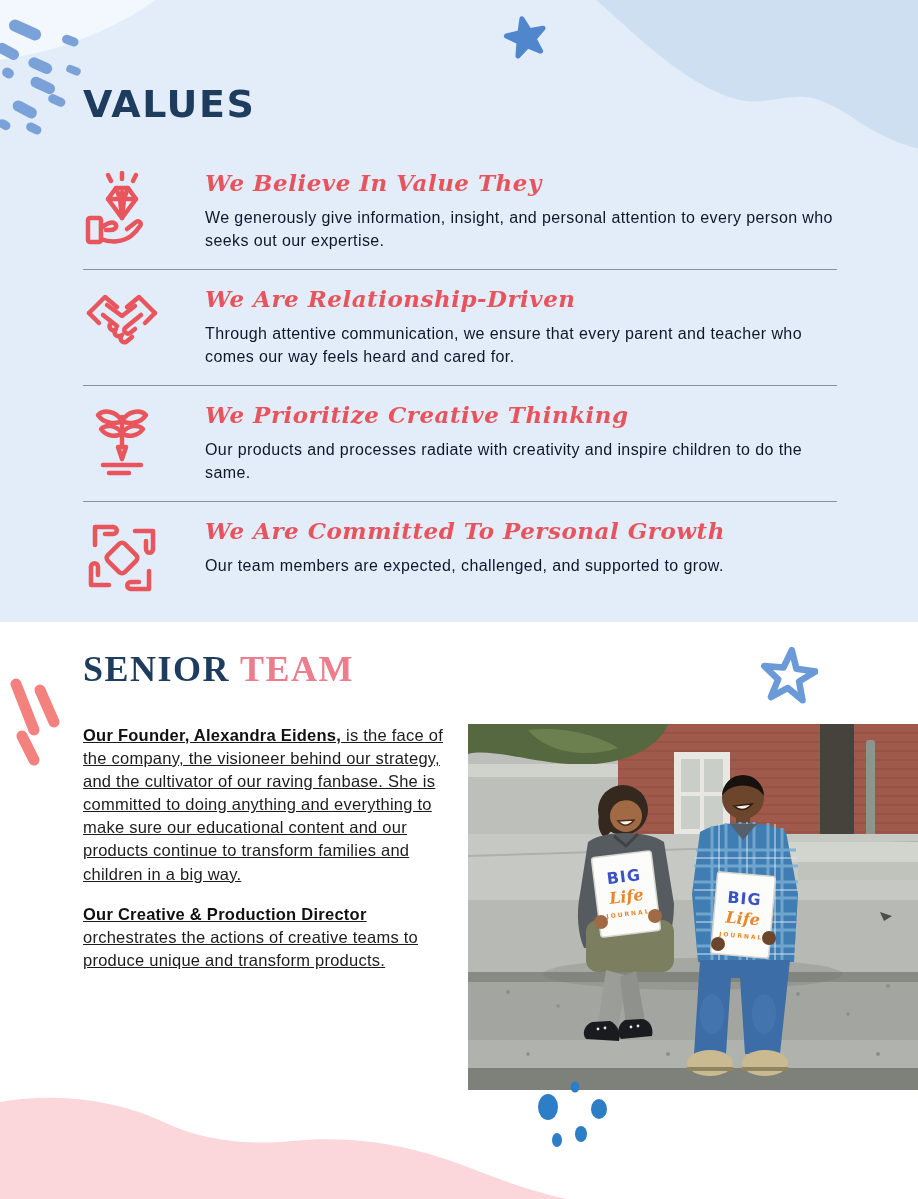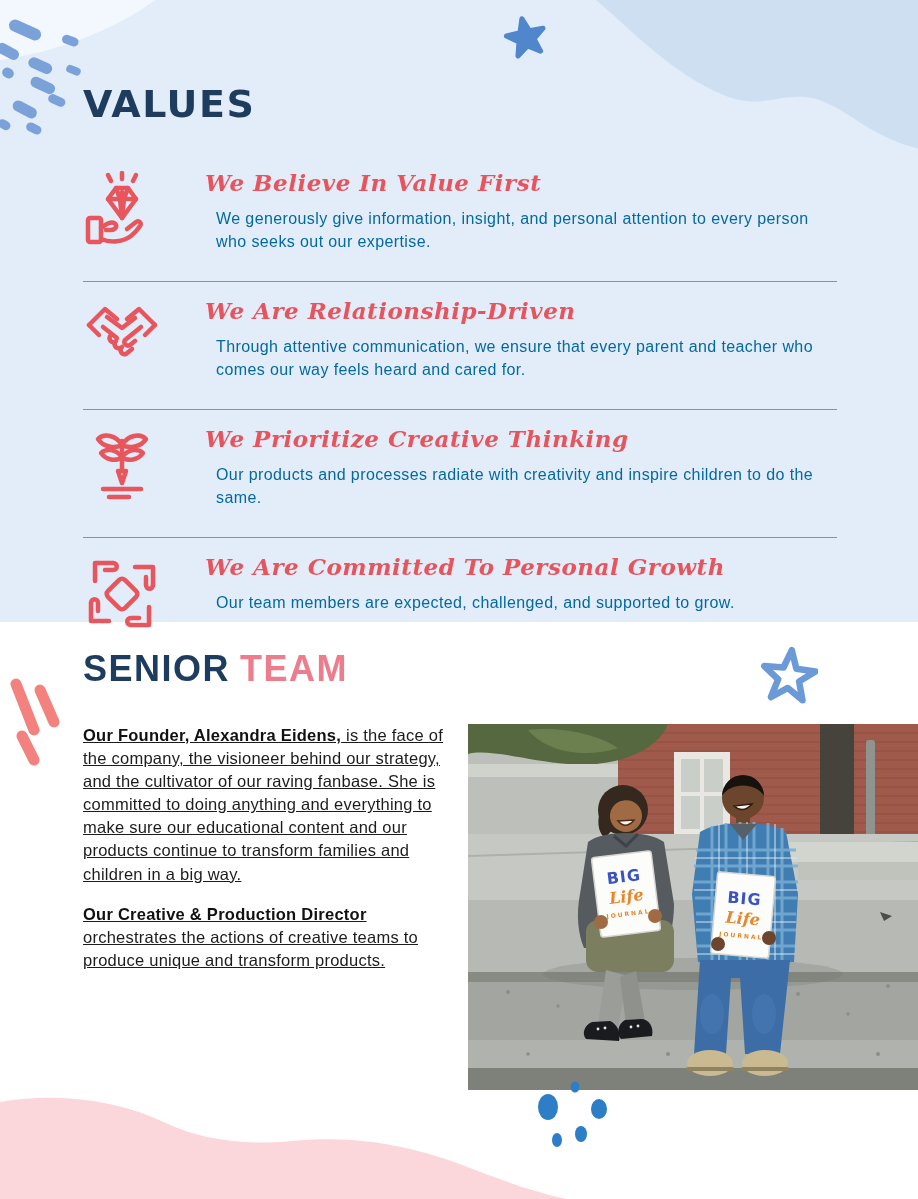--- a/index.html
+++ b/index.html
@@ -30,28 +30,28 @@
   .value-row.last{border-bottom:none;}
   .value-icon{width:122px;flex:none;padding-top:4px;}
   .value-icon svg{display:block;}
   .value-content{flex:1;}
   .value-heading{
     margin:2px 0 10px 0;
     font-family:"DejaVu Serif",serif;font-style:italic;font-weight:700;
     font-size:23px;color:#e8545e;letter-spacing:0.5px;
   }
   .value-body{
-    margin:11px;max-width:640px;
-    font-size:16px;line-height:1.44;color:#0369a1;letter-spacing:0.4px;
+    margin:0;max-width:640px;
+    font-size:16px;line-height:1.44;color:#0f172a;letter-spacing:0.4px;
   }
   
   .team-section{position:absolute;top:622px;left:0;width:918px;height:577px;}
   .team-title{
     position:absolute;left:83px;top:26px;margin:0;
-    font-family:Liberation Sans, sans-serif;font-weight:800;font-size:36px;
+    font-family:Liberation Serif, serif;font-weight:800;font-size:36px;
     letter-spacing:1.5px;white-space:nowrap;
   }
   .team-title .navy{color:#1d3c5e;margin-right:10px;}
   .team-title .pink{color:#ed7d8d;}
   .team-columns{
     position:absolute;left:83px;top:102px;width:835px;
     display:flex;justify-content:space-between;align-items:flex-start;
   }
   .team-text{width:380px;font-size:16.5px;line-height:1.4;color:#1c1c1c;letter-spacing:0.25px;}
   .team-text p{margin:0 0 17px 0;text-decoration:underline;}
@@ -105,21 +105,21 @@
               <path d="M50 10 L53 4"></path>
             <path d="M25 28 L33 17 L45 17 L53 28 L39 47 Z"></path>
             <path d="M25 28 L53 28 M33 17 L37 28 L39 21 L41 28 L45 17 M37 28 L39 47 M41 28 L39 47"></path>
             <rect x="5" y="47" width="13" height="24" rx="2"></rect>
             <path d="M18 57 C25 51 31 50 33 54 C34 57 31 59 27 59 L23 59"></path>
             <path d="M18 68 C28 72 40 71 48 65 C52 62 55 58 57 55 C59 52 56 49 53 51 L44 58"></path>
           </g>
         </svg>
       </div>
       <div class="value-content">
-        <h3 class="value-heading">We Believe In Value First</h3>
+        <h3 class="value-heading">We Believe In Value They</h3>
         <p class="value-body">We generously give information, insight, and personal attention to every person who seeks out our expertise.</p>
       </div>
     </div>
 
     <div class="value-row">
       <div class="value-icon">
         <svg width="78" height="78" viewBox="0 0 78 78">
           <g fill="none" stroke="#e8555d" stroke-width="4.5" stroke-linecap="round" stroke-linejoin="round">
             <path d="M6 26 L22 10 L34 20"></path>
             <path d="M72 26 L56 10 L44 20"></path>

